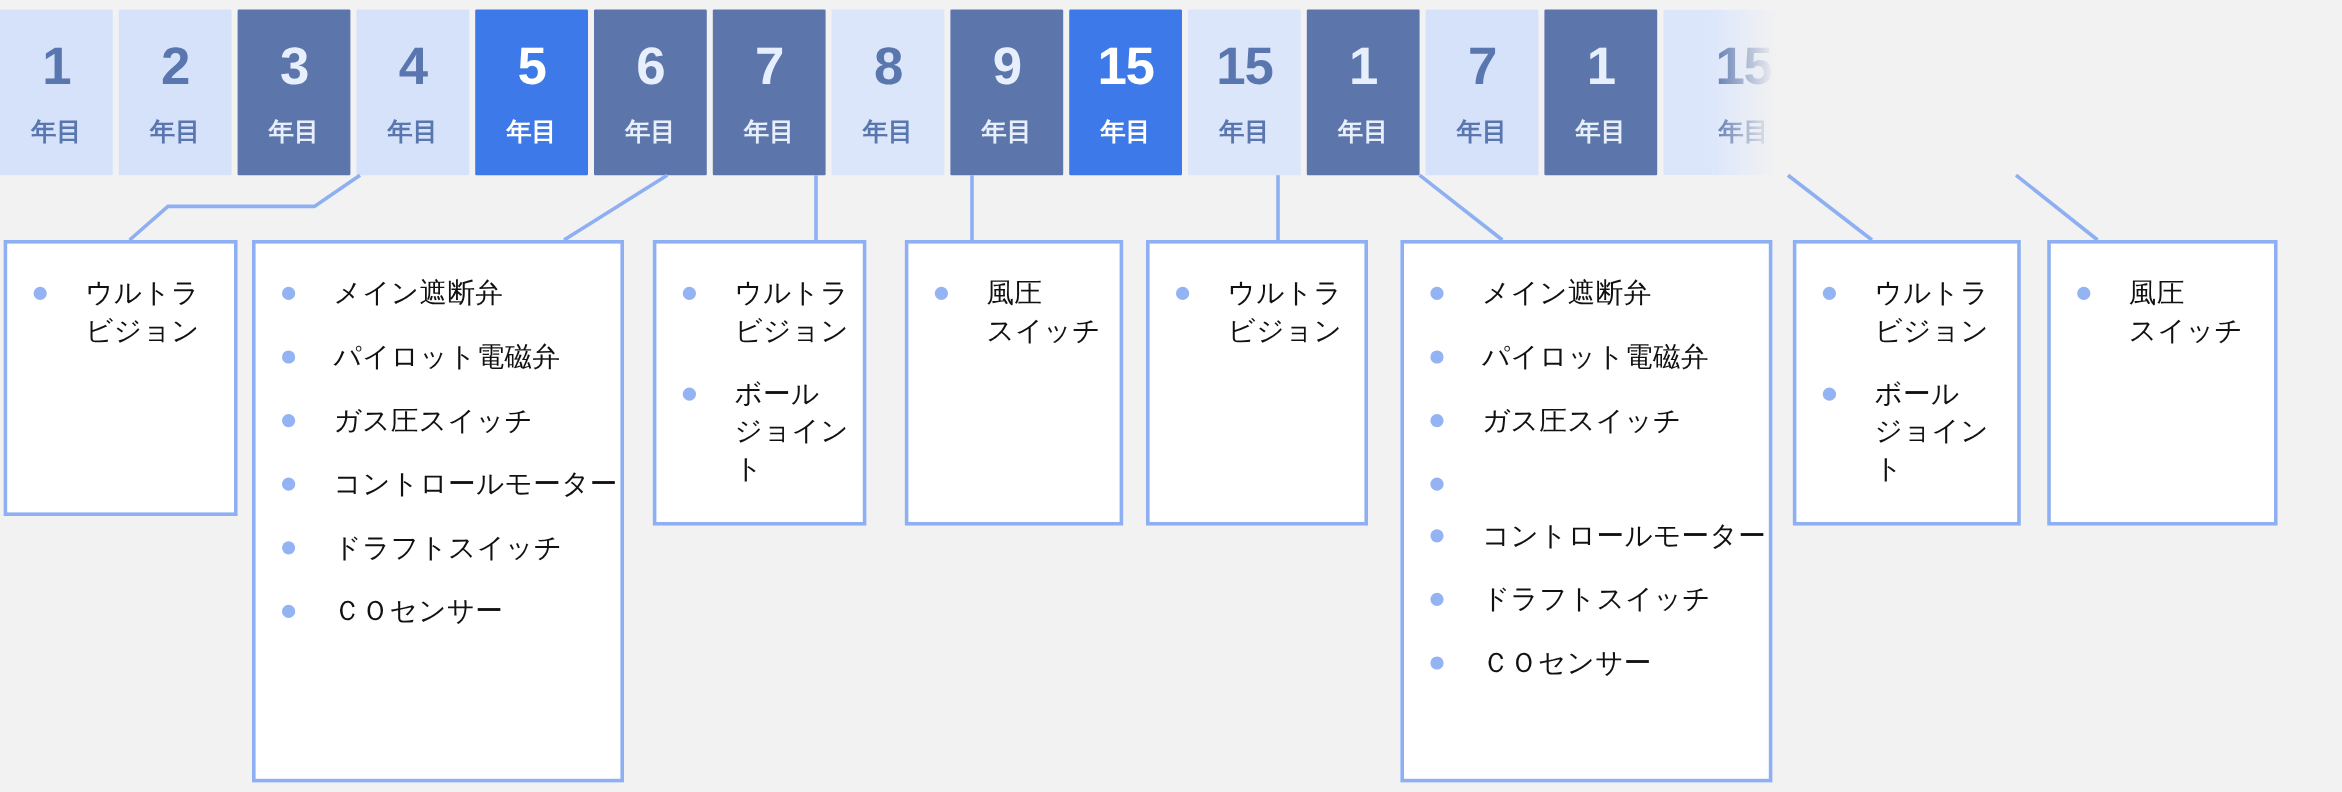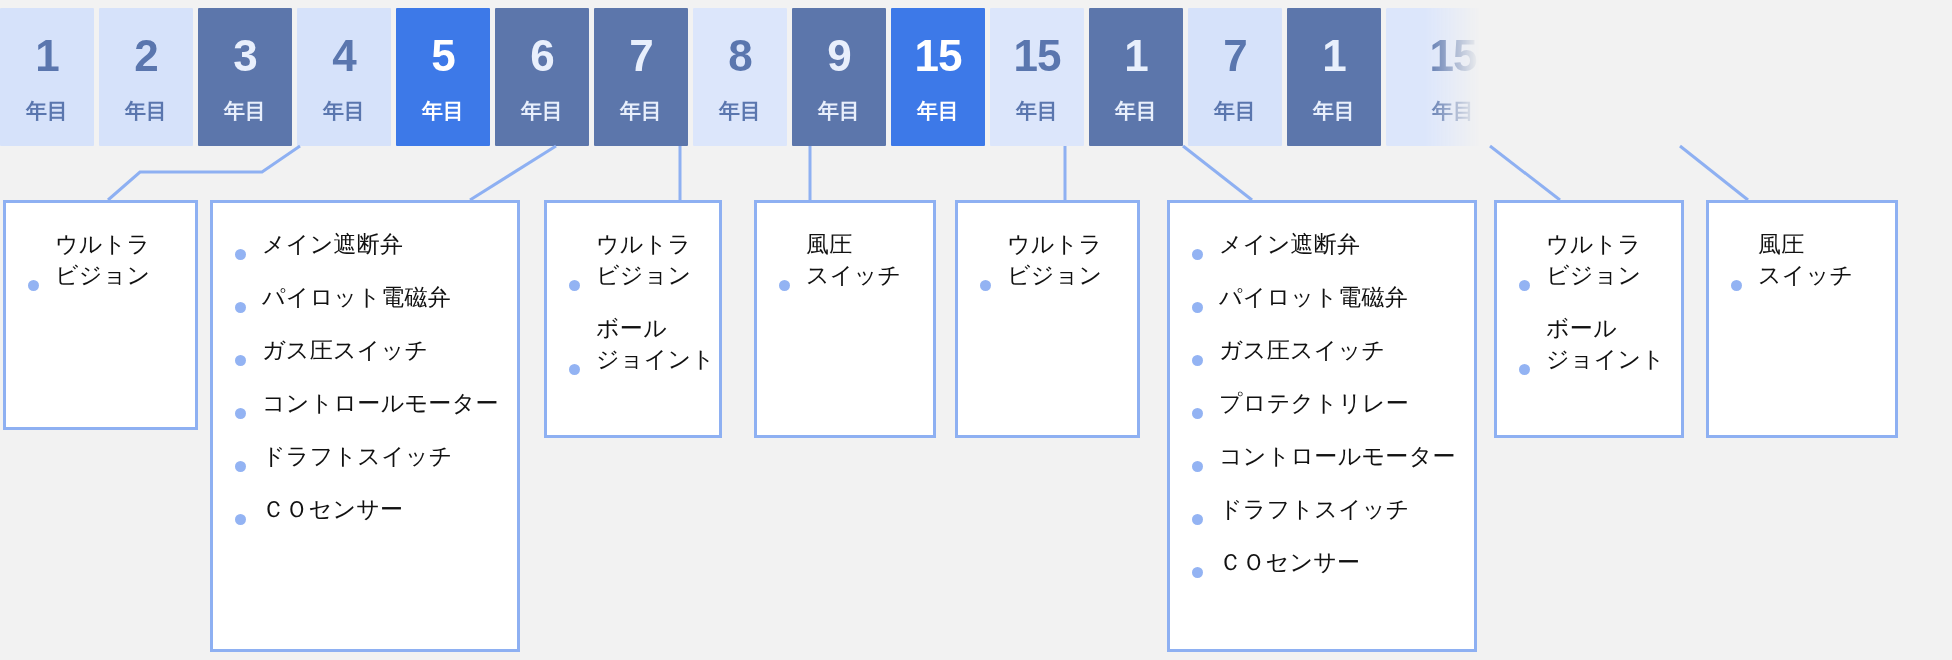--- a/index.html
+++ b/index.html
@@ -113,22 +113,23 @@
     border: 3px solid #8eb0f2;
     padding: 26px 0 22px 0;
   }
   .item-list {
     list-style: none;
     margin: 0;
     padding: 0;
   }
   .item-row {
     display: flex;
-    align-items: flex-end;
+    align-items: flex-start;
     margin-bottom: 22px;
+    gap: 16px;
   }
   .item-row:last-child {
     margin-bottom: 0;
   }
   .bullet {
     flex: 0 0 auto;
     width: 11px;
     height: 11px;
     border-radius: 50%;
     background: #93b3f3;
@@ -302,21 +303,20 @@
           <li class="item-row">
             <span class="bullet"></span>
             <span class="item-text">パイロット電磁弁</span>
           </li>
           <li class="item-row">
             <span class="bullet"></span>
             <span class="item-text">ガス圧スイッチ</span>
           </li>
           <li class="item-row">
             <span class="bullet"></span>
-            <span class="item-text">プロテクトリレー</span>
           </li>
           <li class="item-row">
             <span class="bullet"></span>
             <span class="item-text">コントロールモーター</span>
           </li>
           <li class="item-row">
             <span class="bullet"></span>
             <span class="item-text">ドラフトスイッチ</span>
           </li>
           <li class="item-row">

